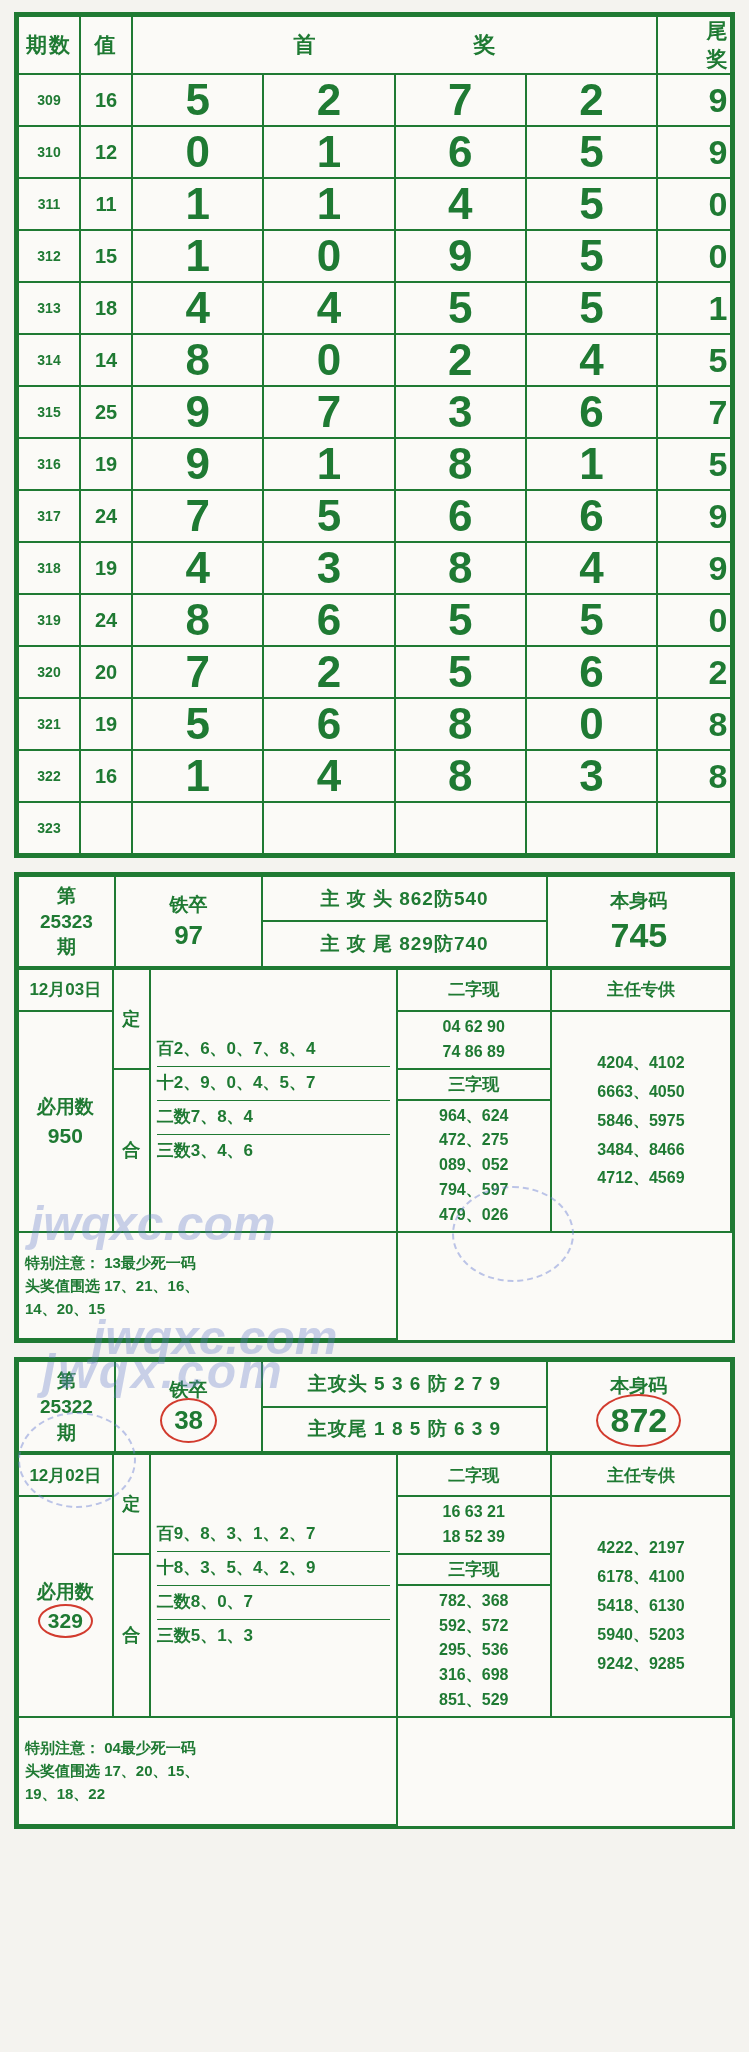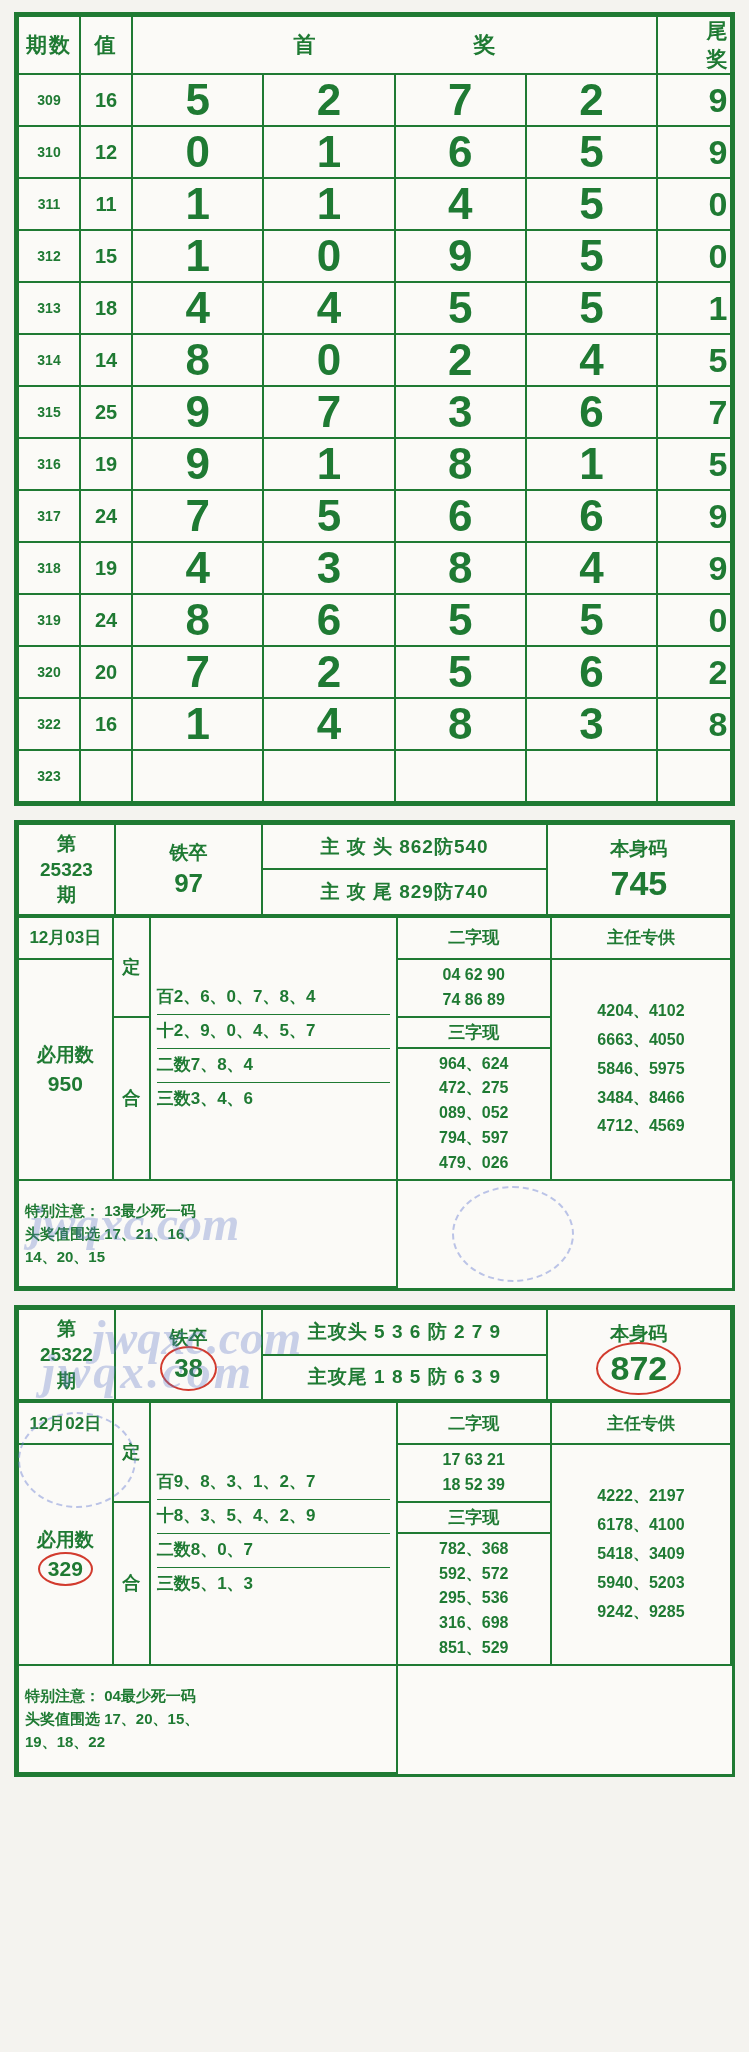--- a/index.html
+++ b/index.html
@@ -103,21 +103,21 @@
     border: 2px solid #d23b2e;
     border-radius: 50%;
     pointer-events: none;
   }
   .circled.big::after { left: -10px; right: -10px; top: -7px; bottom: -7px; }
 
   
   .wm {
     position: absolute;
     color: rgba(96,120,200,0.33);
-    font-family: Liberation Serif, serif;
+    font-family: Liberation Sans, sans-serif;
     font-style: italic;
     font-weight: bold;
     pointer-events: none;
     z-index: 5;
     white-space: nowrap;
   }
   .wm1 { left: 30px;  top: 1196px; font-size: 48px; }
   .wm2 { left: 92px;  top: 1310px; font-size: 48px; }
   .wm3 { left: 42px;  top: 1344px; font-size: 48px; letter-spacing: 3px; }
   .wm-circle {
@@ -245,20 +245,29 @@
         <td class="col-tail">0</td>
       </tr>
       <tr>
         <td class="col-period">320</td>
         <td class="col-value">20</td>
         <td class="digit d1">7</td>
         <td class="digit d2">2</td>
         <td class="digit d3">5</td>
         <td class="digit d4">6</td>
         <td class="col-tail">2</td>
+      </tr>
+      <tr>
+        <td class="col-period">321</td>
+        <td class="col-value">19</td>
+        <td class="digit d1">5</td>
+        <td class="digit d2">6</td>
+        <td class="digit d3">8</td>
+        <td class="digit d4">0</td>
+        <td class="col-tail">8</td>
       </tr>
       <tr>
         <td class="col-period">322</td>
         <td class="col-value">16</td>
         <td class="digit d1">1</td>
         <td class="digit d2">4</td>
         <td class="digit d3">8</td>
         <td class="digit d4">3</td>
         <td class="col-tail">8</td>
       </tr>
@@ -395,27 +404,27 @@
         </td>
         <td class="twochar-title" style="width:150px;">二字现</td>
         <td class="zhuren-title" style="width:175px;">主任专供</td>
       </tr>
       <tr>
         <td rowspan="3" style="height:150px;">
           <div class="mustuse-label">必用数</div>
           <div class="mustuse-num"><span class="circled">329</span></div>
         </td>
         <td class="numlist">
-          <div>17 63 21</div>
+          <div>16 63 21</div>
           <div>18 52 39</div>
         </td>
         <td class="zhuren-list" rowspan="3">
           <div>4222、2197</div>
           <div>6178、4100</div>
-          <div>5418、3409</div>
+          <div>5418、6130</div>
           <div>5940、5203</div>
           <div>9242、9285</div>
         </td>
       </tr>
       <tr>
         <td class="ding-he" rowspan="2">合</td>
         <td class="threechar-title">三字现</td>
       </tr>
       <tr>
         <td class="numlist">

